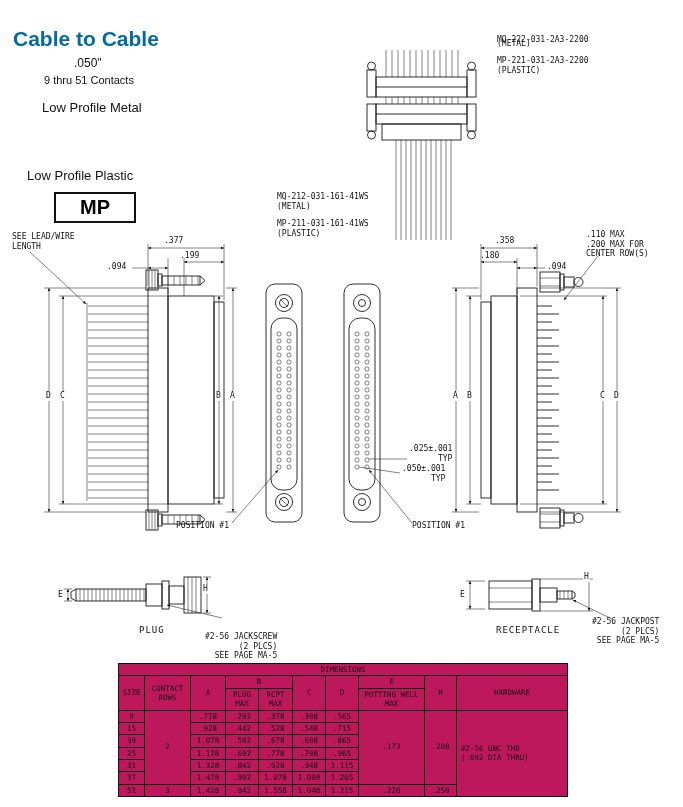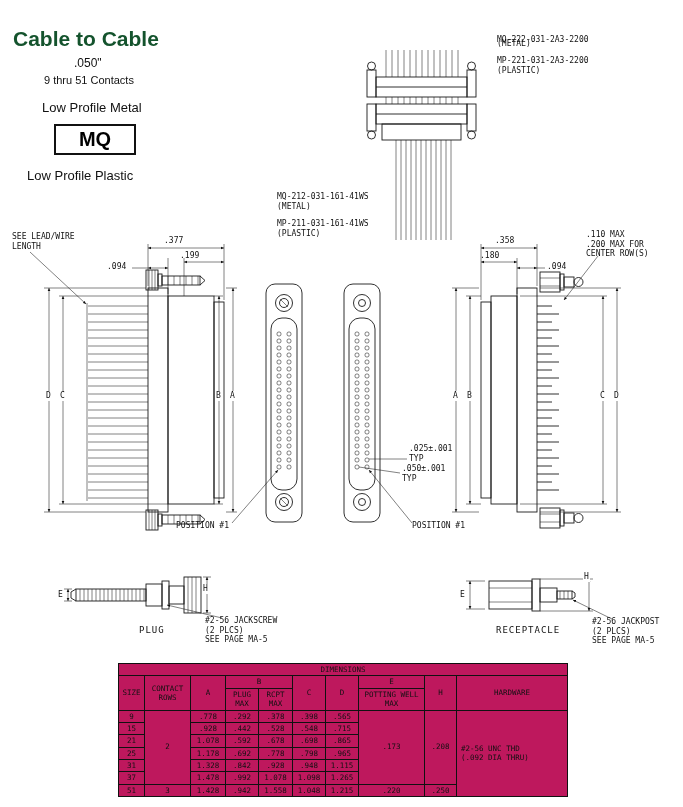--- a/index.html
+++ b/index.html
@@ -6,23 +6,23 @@
   html,body{background:#fff}
   .sheet{position:relative;width:683px;height:807px;background:#fff;color:#111;overflow:hidden;
          font-family:"DejaVu Sans Mono", monospace;}
   .art{position:absolute;left:0;top:0}
   .art line,.art path,.art rect,.art circle{stroke:#1a1a1a;fill:none;stroke-width:.9}
   .art .thin{stroke-width:.55}
   .art .dim{stroke-width:.55}
   .art .lead{stroke-width:.55}
   .art marker path{fill:#111;stroke:none}
   .lbl{position:absolute;font:8px/1.2 "DejaVu Sans Mono",monospace;white-space:pre-line;color:#111}
-  .c{text-align:left}
+  .c{text-align:right}
   .dimletter{background:#fff;padding:0 1px}
-  .t1{position:absolute;font:bold 21px "Liberation Sans",sans-serif;color:#14532d}
+  .t1{position:absolute;font:bold 21px "Liberation Sans",sans-serif;color:#0369a1}
   .t2{position:absolute;font:12px "Liberation Sans",sans-serif}
   .t3{position:absolute;font:11px "Liberation Sans",sans-serif}
   .t4{position:absolute;font:13px "Liberation Sans",sans-serif}
   .codebox{position:absolute;width:82px;height:31px;border:2px solid #111;display:flex;
            align-items:center;justify-content:center;font:bold 20px "Liberation Sans",sans-serif;color:#000;background:#fff}
   .viewname{position:absolute;font:9px "DejaVu Sans Mono",monospace;letter-spacing:1px}
   .dim-table{position:absolute;left:118px;top:663px;width:449px;border-collapse:collapse;table-layout:fixed;
              font:7.5px/1.25 "DejaVu Sans Mono",monospace;color:#111;background:#be185d}
   .dim-table th,.dim-table td{border:1px solid #111;text-align:center;vertical-align:middle;
              white-space:pre-line;font-weight:normal;padding:1px 2px;height:12px}
@@ -347,22 +347,22 @@
       <line class="dim" x1="470" y1="581" x2="470" y2="609" marker-start="url(#ar)" marker-end="url(#ar)"></line>
       <line class="dim" x1="589" y1="579" x2="589" y2="611" marker-start="url(#ar)" marker-end="url(#ar)"></line>
       <line class="lead" x1="612" y1="619" x2="573" y2="600" marker-end="url(#ar)"></line>
     </g>
   </svg>
 
   <div class="t1" style="left:13px;top:27px">Cable to Cable</div>
   <div class="t2" style="left:74px;top:56px">.050"</div>
   <div class="t3" style="left:44px;top:74px">9 thru 51 Contacts</div>
   <div class="t4" style="left:42px;top:100px">Low Profile Metal</div>
-  <div class="codebox" style="left:54px;top:124px">MQ</div>
   <div class="t4" style="left:27px;top:168px">Low Profile Plastic</div>
+  <div class="codebox" style="left:54px;top:192px">MP</div>
 
   <div class="lbl" style="left:497px;top:35px">MQ-222-031-2A3-2200</div>
   <div class="lbl" style="left:497px;top:39px">(METAL)</div>
   <div class="lbl" style="left:497px;top:56px">MP-221-031-2A3-2200</div>
   <div class="lbl" style="left:497px;top:66px">(PLASTIC)</div>
   <div class="lbl" style="left:277px;top:192px">MQ-212-031-161-41WS</div>
   <div class="lbl" style="left:277px;top:202px">(METAL)</div>
   <div class="lbl" style="left:277px;top:219px">MP-211-031-161-41WS</div>
   <div class="lbl" style="left:277px;top:229px">(PLASTIC)</div>
 
@@ -390,21 +390,21 @@
 .200 MAX FOR
 CENTER ROW(S)</div>
   <div class="lbl dimletter" style="left:452px;top:391px">A</div>
   <div class="lbl dimletter" style="left:466px;top:391px">B</div>
   <div class="lbl dimletter" style="left:599px;top:391px">C</div>
   <div class="lbl dimletter" style="left:613px;top:391px">D</div>
 
   <div class="lbl dimletter" style="left:57px;top:590px">E</div>
   <div class="lbl dimletter" style="left:202px;top:584px">H</div>
   <div class="viewname" style="left:139px;top:625px">PLUG</div>
-  <div class="lbl c" style="left:205px;top:616px">#2-56 JACKSCREW
+  <div class="lbl c" style="left:205px;top:632px">#2-56 JACKSCREW
 (2 PLCS)
 SEE PAGE MA-5</div>
   <div class="lbl dimletter" style="left:459px;top:590px">E</div>
   <div class="lbl dimletter" style="left:583px;top:572px">H</div>
   <div class="viewname" style="left:496px;top:625px">RECEPTACLE</div>
   <div class="lbl c" style="left:592px;top:617px">#2-56 JACKPOST
 (2 PLCS)
 SEE PAGE MA-5</div>
 
   <table class="dim-table">
@@ -461,21 +461,21 @@
       </tr>
       <tr>
         <td>15</td>
         <td>.928</td>
         <td>.442</td>
         <td>.528</td>
         <td>.548</td>
         <td>.715</td>
       </tr>
       <tr>
-        <td>21</td>
+        <td>39</td>
         <td>1.078</td>
         <td>.592</td>
         <td>.678</td>
         <td>.698</td>
         <td>.865</td>
       </tr>
       <tr>
         <td>25</td>
         <td>1.178</td>
         <td>.692</td>

